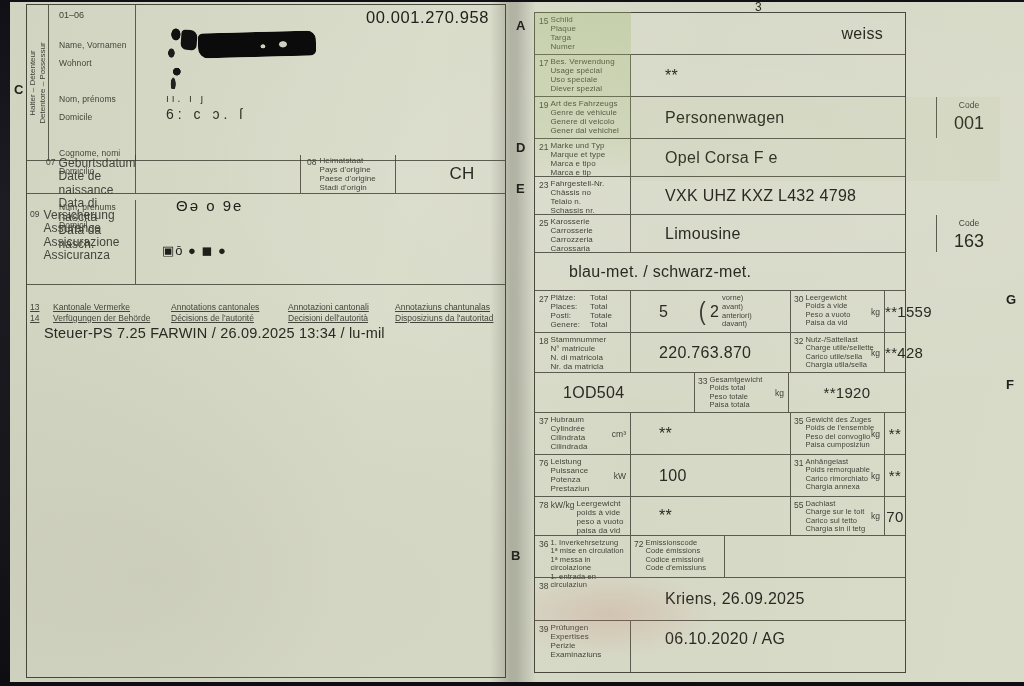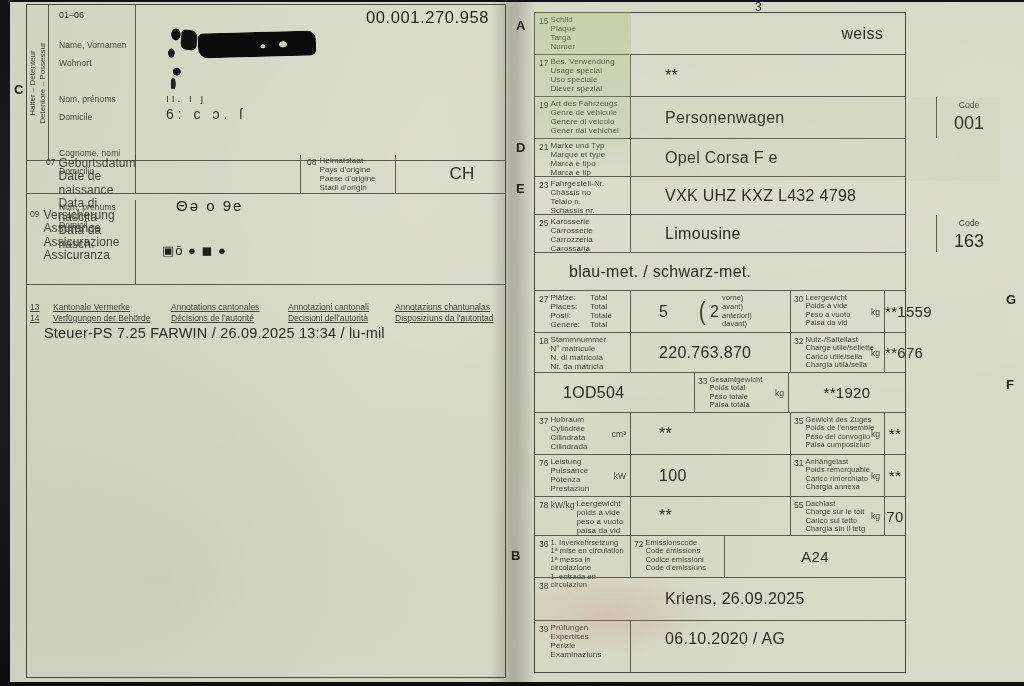--- a/index.html
+++ b/index.html
@@ -372,21 +372,21 @@
           </div>
           <div class="cl2 bR">
             <span class="num">32</span>
             <span class="lbl-text lines">Nutz-/Sattellast
 Charge utile/sellette
 Carico utile/sella
 Chargia utila/sella</span>
             <span class="unit">kg</span>
           </div>
           <div class="cvr">
-            <span class="v">**676</span>
+            <span class="v">**428</span>
           </div>
         </div>
 
         <div class="rrow" style="height:40px">
           <div class="cv2 bR">
             <span class="v">1OD504</span>
           </div>
           <div class="cl2 bR">
             <span class="num">33</span>
             <span class="lbl-text lines">Gesamtgewicht
@@ -482,23 +482,20 @@
 1ᵃ messa in circolazione
 1. entrada en circulaziun</span>
           </div>
           <div class="cl2 bR">
             <span class="num">72</span>
             <span class="lbl-text lines">Emissionscode
 Code émissions
 Codice emissioni
 Code d'emissiuns</span>
           </div>
-          <div class="cvr">
-            <span class="v">A24</span>
-          </div>
         </div>
 
         <div class="rrow" style="height:43px">
           <div class="cl">
             <span class="num">38</span>
           </div>
           <div class="cv">
             <span class="v">Kriens, 26.09.2025</span>
           </div>
         </div>

